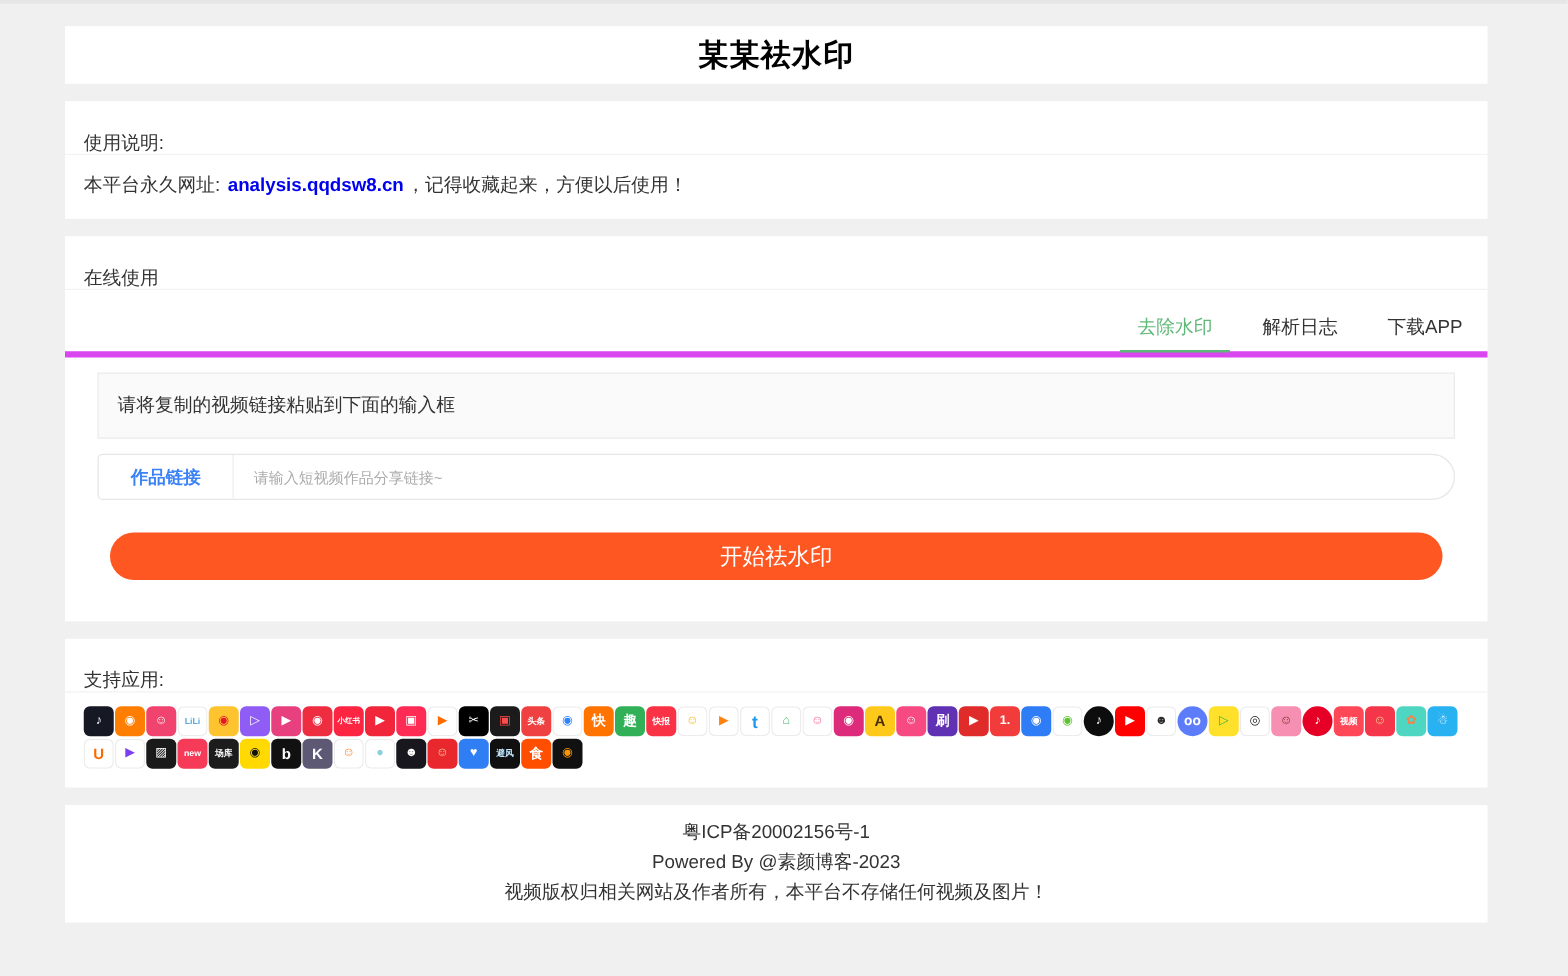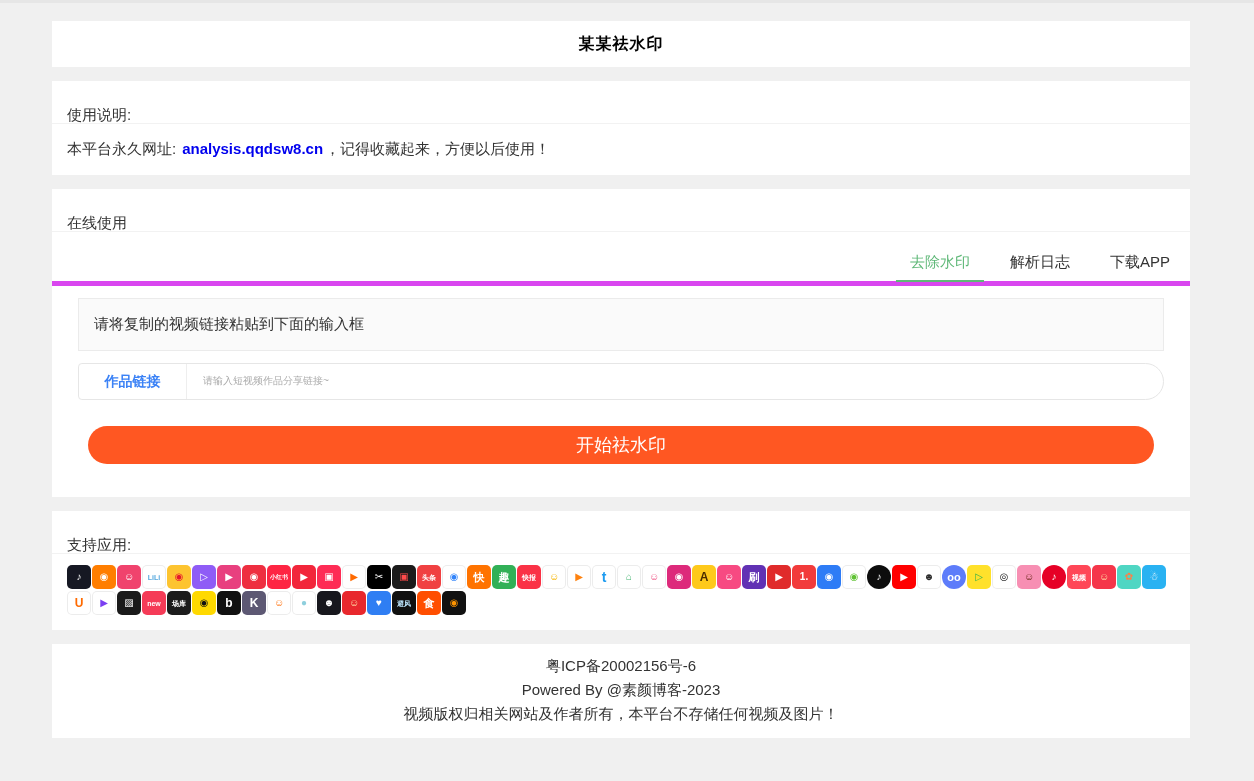--- a/index.html
+++ b/index.html
@@ -10,21 +10,21 @@
     border-top:3px solid #e6e6e6;
     font-family:"Liberation Sans","DejaVu Sans",sans-serif;
     color:#333;
     overflow:hidden;
   }
   .page { margin:18px 64px 0 52px; }
   .card { background:#fff; margin-bottom:14px; }
 
   
   .title-card { height:46px; display:flex; align-items:center; justify-content:center; }
-  .title-card h1 { margin:0; font-size:16px; font-weight:bold; color:#000; letter-spacing:1px; }
+  .title-card h1 { margin:0; font-size:24px; font-weight:bold; color:#000; letter-spacing:1px; }
 
   
   .card-header {
     height:43px; line-height:43px; padding:12px 15px;
     font-size:15px; color:#333; border-bottom:1px solid #f2f2f2;
   }
 
   
   .usage-body { padding:10px 15px 12px; font-size:15px; line-height:29px; color:#333; }
   .usage-body p { margin:0; }
@@ -52,23 +52,23 @@
     border:1px solid #e6e6e6; border-radius:4px 19px 19px 4px;
     background:#fff;
   }
   .input-label {
     width:108px; display:flex; align-items:center; justify-content:center;
     font-size:14px; font-weight:bold; color:#3b82f6;
     border-right:1px solid #eee;
   }
   .link-input {
     flex:1; border:none; outline:none; padding:0 16px;
-    font-size:10px; color:#333; background:transparent;
+    font-size:12px; color:#333; background:transparent;
     border-radius:0 19px 19px 0;
-    font-family:Liberation Mono, monospace;
+    font-family:Liberation Sans, sans-serif;
   }
   .link-input::placeholder { color:#ababab; }
   .submit-btn {
     display:block; width:calc(100% - 20px); margin:26px 10px 0;
     height:38px; border:none; border-radius:19px;
     background:#FF5722; color:#fff; font-size:18px; cursor:pointer;
     font-family:"Liberation Sans","DejaVu Sans",sans-serif;
   }
 
   
@@ -185,18 +185,18 @@
           <span class="app-icon" style="background: rgb(232, 40, 45); color: rgb(255, 217, 160);">☺</span>
           <span class="app-icon" style="background: rgb(47, 126, 243); color: rgb(255, 255, 255);">♥</span>
           <span class="app-icon" style="background: rgb(16, 16, 16); color: rgb(191, 232, 255); font-size: 7px;">避风</span>
           <span class="app-icon" style="background: rgb(255, 78, 0); color: rgb(255, 255, 255); font-size: 11px;">食</span>
           <span class="app-icon" style="background: rgb(17, 17, 17); color: rgb(255, 149, 0);">◉</span>
         </div>
     </div>
   </section>
 
   <section class="card footer-card">
-    <p>粤ICP备20002156号-6</p>
+    <p>粤ICP备20002156号-1</p>
     <p>Powered By @素颜博客-2023</p>
     <p>视频版权归相关网站及作者所有，本平台不存储任何视频及图片！</p>
   </section>
 
 </div>
 
 </body></html>

